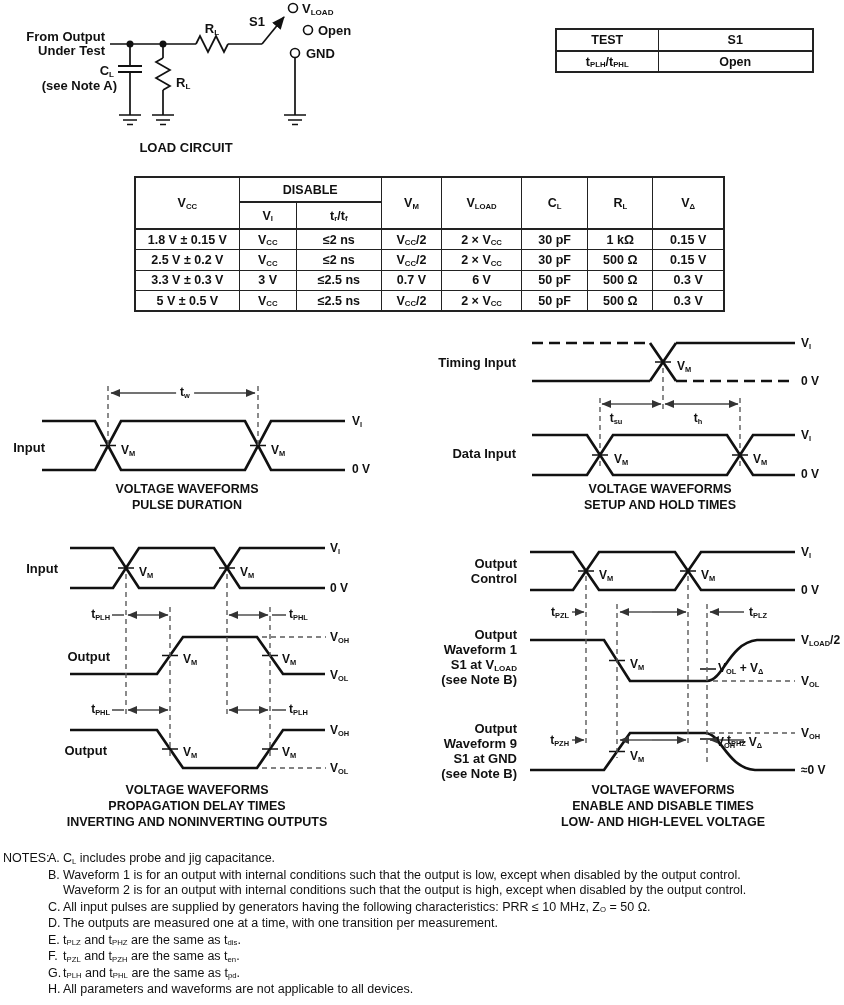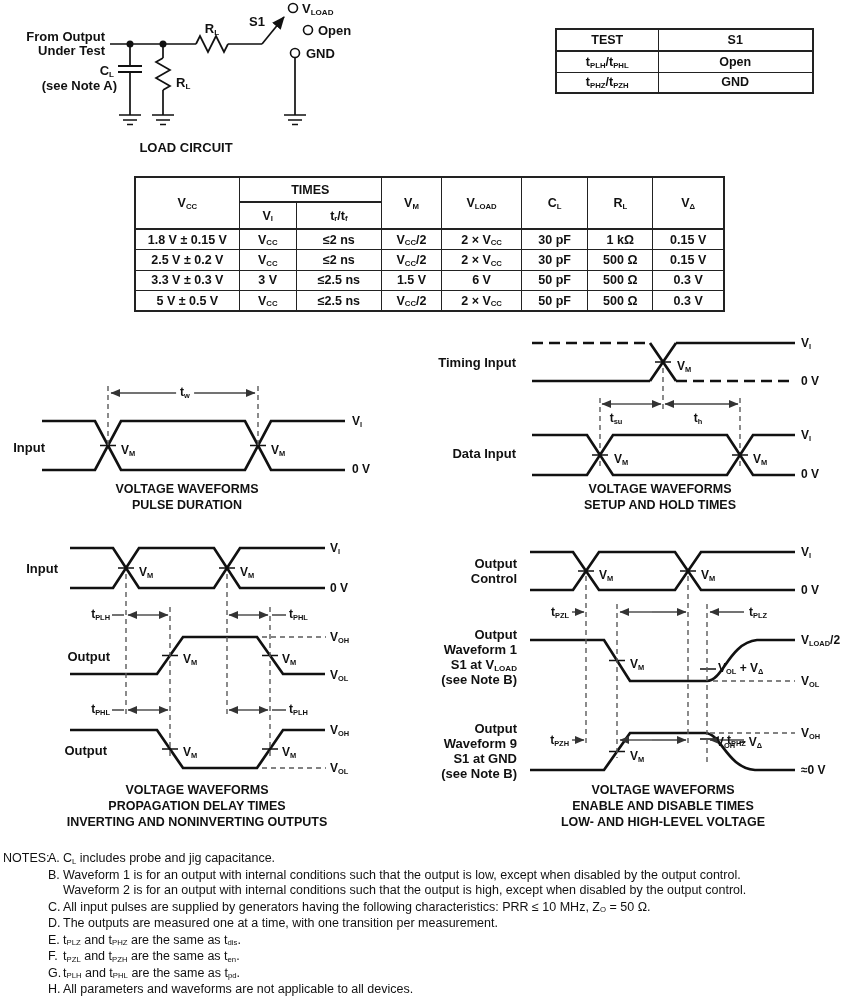--- a/index.html
+++ b/index.html
@@ -155,42 +155,38 @@
       <tr>
         <th>TEST</th>
         <th>S1</th>
       </tr>
     </thead>
     <tbody>
         <tr>
           <td>t<sub>PLH</sub>/t<sub>PHL</sub></td>
           <td>Open</td>
         </tr>
-        <tr>
-          <td>t<sub>PHZ</sub>/t<sub>PZH</sub></td>
-          <td>GND</td>
-        </tr>
       </tbody>
   </table>
 
   <table class="tbl" id="cond-table">
     <colgroup>
       <col style="width:104px">
         <col style="width:57px">
         <col style="width:85px">
         <col style="width:60px">
       <col style="width:80px">
         <col style="width:66px">
         <col style="width:65px">
         <col style="width:71px">
     </colgroup>
     <thead>
       <tr class="h1">
         <th rowspan="2">V<sub>CC</sub></th>
-        <th colspan="2">TIMES</th>
+        <th colspan="2">DISABLE</th>
         <th rowspan="2">V<sub>M</sub></th>
         <th rowspan="2">V<sub>LOAD</sub></th>
         <th rowspan="2">C<sub>L</sub></th>
         <th rowspan="2">R<sub>L</sub></th>
         <th rowspan="2">V<sub>Δ</sub></th>
       </tr>
       <tr class="h2">
         <th>V<sub>I</sub></th>
         <th>t<sub>r</sub>/t<sub>f</sub></th>
       </tr>
@@ -213,21 +209,21 @@
           <td>V<sub>CC</sub>/2</td>
           <td>2 × V<sub>CC</sub></td>
           <td>30 pF</td>
           <td>500 Ω</td>
           <td>0.15 V</td>
         </tr>
         <tr>
           <td>3.3 V ± 0.3 V</td>
           <td>3 V</td>
           <td>≤2.5 ns</td>
-          <td>1.5 V</td>
+          <td>0.7 V</td>
           <td>6 V</td>
           <td>50 pF</td>
           <td>500 Ω</td>
           <td>0.3 V</td>
         </tr>
         <tr>
           <td>5 V ± 0.5 V</td>
           <td>V<sub>CC</sub></td>
           <td>≤2.5 ns</td>
           <td>V<sub>CC</sub>/2</td>

